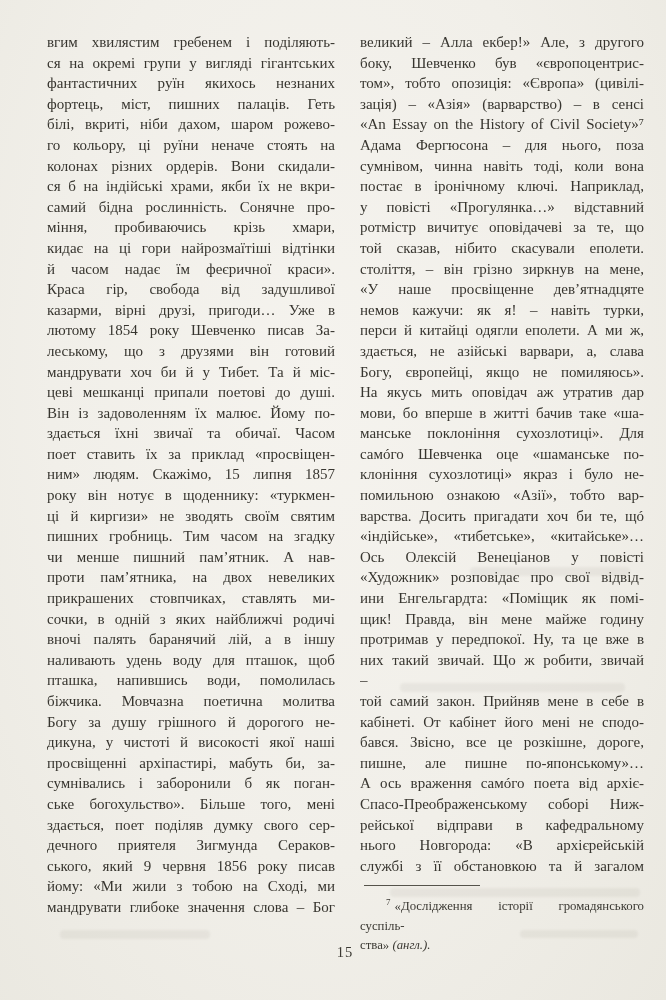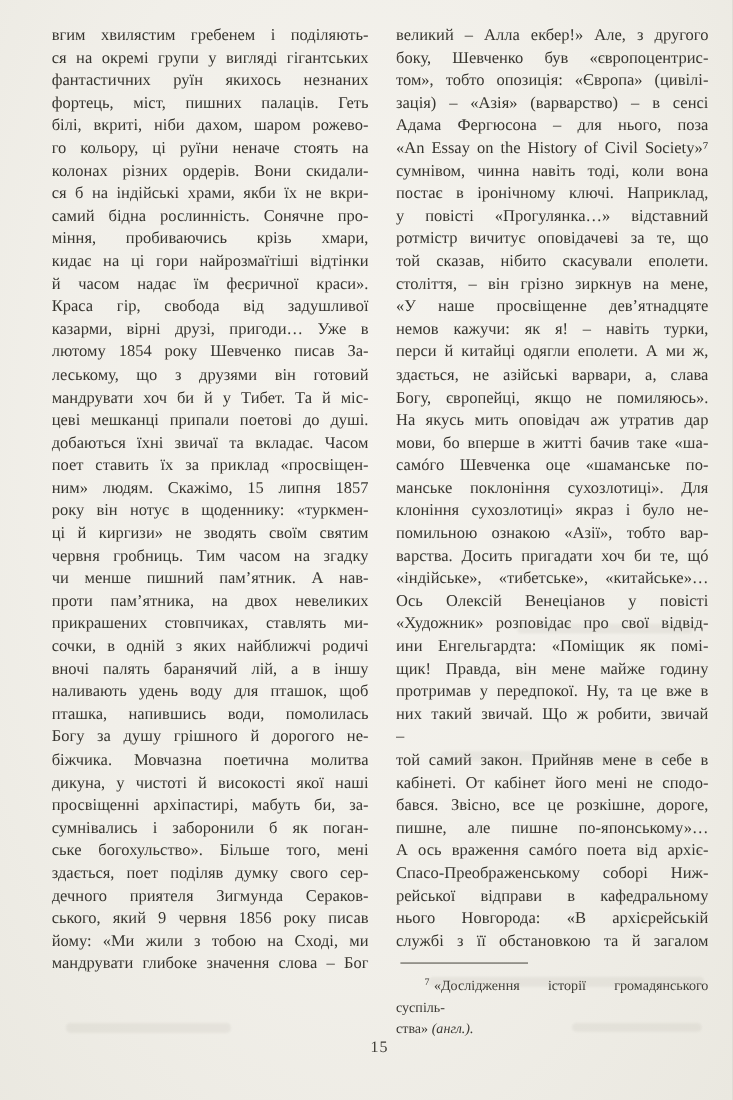--- a/index.html
+++ b/index.html
@@ -6,21 +6,21 @@
   .page {
     position:relative;
     width:666px; height:1000px;
     margin:0 auto;
     background:
       radial-gradient(ellipse at 48% 38%, #f5f3ee 0%, #f1efe9 55%, #eae8e0 100%);
     font-family:"Liberation Serif","DejaVu Serif",serif;
     color:#37352f;
     overflow:hidden;
   }
-  .col { position:absolute; top:22px; }
+  .col { position:absolute; top:32px; }
   .col-left  { left:47px;  width:288px; }
   .col-right { left:360px; width:284px; }
   .line {
     font-size:15px;
     line-height:20.6px;
     height:20.6px;
     overflow:hidden;
     text-align:justify;
     text-align-last:justify;
     -moz-text-align-last:justify;
@@ -82,69 +82,70 @@
       <div class="line">самий бідна рослинність. Сонячне про-</div>
       <div class="line">міння, пробиваючись крізь хмари,</div>
       <div class="line">кидає на ці гори найрозмаїтіші відтінки</div>
       <div class="line">й часом надає їм феєричної краси».</div>
       <div class="line">Краса гір, свобода від задушливої</div>
       <div class="line">казарми, вірні друзі, пригоди… Уже в</div>
       <div class="line">лютому 1854 року Шевченко писав За-</div>
       <div class="line">леському, що з друзями він готовий</div>
       <div class="line">мандрувати хоч би й у Тибет. Та й міс-</div>
       <div class="line">цеві мешканці припали поетові до душі.</div>
-      <div class="line">добаються їхні звичаї та вкладає. Часом</div>
+      <div class="line">Він із задоволенням їх малює. Йому по-</div>
+      <div class="line">здається їхні звичаї та обичаї. Часом</div>
       <div class="line">поет ставить їх за приклад «просвіщен-</div>
       <div class="line">ним» людям. Скажімо, 15 липня 1857</div>
       <div class="line">року він нотує в щоденнику: «туркмен-</div>
       <div class="line">ці й киргизи» не зводять своїм святим</div>
-      <div class="line">червня гробниць. Тим часом на згадку</div>
+      <div class="line">пишних гробниць. Тим часом на згадку</div>
       <div class="line">чи менше пишний пам’ятник. А нав-</div>
       <div class="line">проти пам’ятника, на двох невеликих</div>
       <div class="line">прикрашених стовпчиках, ставлять ми-</div>
       <div class="line">сочки, в одній з яких найближчі родичі</div>
       <div class="line">вночі палять баранячий лій, а в іншу</div>
       <div class="line">наливають удень воду для пташок, щоб</div>
       <div class="line">пташка, напившись води, помолилась</div>
+      <div class="line">біжчика. Мовчазна поетична молитва</div>
       <div class="line">Богу за душу грішного й дорогого не-</div>
-      <div class="line">біжчика. Мовчазна поетична молитва</div>
       <div class="line">дикуна, у чистоті й високості якої наші</div>
       <div class="line">просвіщенні архіпастирі, мабуть би, за-</div>
       <div class="line">сумнівались і заборонили б як поган-</div>
       <div class="line">ське богохульство». Більше того, мені</div>
       <div class="line">здається, поет поділяв думку свого сер-</div>
       <div class="line">дечного приятеля Зигмунда Сераков-</div>
       <div class="line">ського, який 9 червня 1856 року писав</div>
       <div class="line">йому: «Ми жили з тобою на Сході, ми</div>
       <div class="line">мандрувати глибоке значення слова – Бог</div>
     </div>
 
   <div class="col col-right">
     <div>
         <div class="line">великий – Алла екбер!» Але, з другого</div>
         <div class="line">боку, Шевченко був «європоцентрис-</div>
         <div class="line">том», тобто опозиція: «Європа» (цивілі-</div>
         <div class="line">зація) – «Азія» (варварство) – в сенсі</div>
+        <div class="line">«An Essay on the History of Civil Society»⁷</div>
         <div class="line">Адама Фергюсона – для нього, поза</div>
-        <div class="line">«An Essay on the History of Civil Society»⁷</div>
         <div class="line">сумнівом, чинна навіть тоді, коли вона</div>
         <div class="line">постає в іронічному ключі. Наприклад,</div>
         <div class="line">у повісті «Прогулянка…» відставний</div>
         <div class="line">ротмістр вичитує оповідачеві за те, що</div>
         <div class="line">той сказав, нібито скасували еполети.</div>
         <div class="line">століття, – він грізно зиркнув на мене,</div>
         <div class="line">«У наше просвіщенне дев’ятнадцяте</div>
         <div class="line">немов кажучи: як я! – навіть турки,</div>
         <div class="line">перси й китайці одягли еполети. А ми ж,</div>
         <div class="line">здається, не азійські варвари, а, слава</div>
         <div class="line">Богу, європейці, якщо не помиляюсь».</div>
         <div class="line">На якусь мить оповідач аж утратив дар</div>
         <div class="line">мови, бо вперше в житті бачив таке «ша-</div>
+        <div class="line">манське поклоніння сухозлотиці». Для</div>
         <div class="line">самóго Шевченка оце «шаманське по-</div>
-        <div class="line">манське поклоніння сухозлотиці». Для</div>
         <div class="line">клоніння сухозлотиці» якраз і було не-</div>
         <div class="line">помильною ознакою «Азії», тобто вар-</div>
         <div class="line">варства. Досить пригадати хоч би те, щó</div>
         <div class="line">«індійське», «тибетське», «китайське»…</div>
         <div class="line">Ось Олексій Венеціанов у повісті</div>
         <div class="line">«Художник» розповідає про свої відвід-</div>
         <div class="line">ини Енгельгардта: «Поміщик як помі-</div>
         <div class="line">щик! Правда, він мене майже годину</div>
         <div class="line">протримав у передпокої. Ну, та це вже в</div>
         <div class="line">них такий звичай. Що ж робити, звичай</div>

